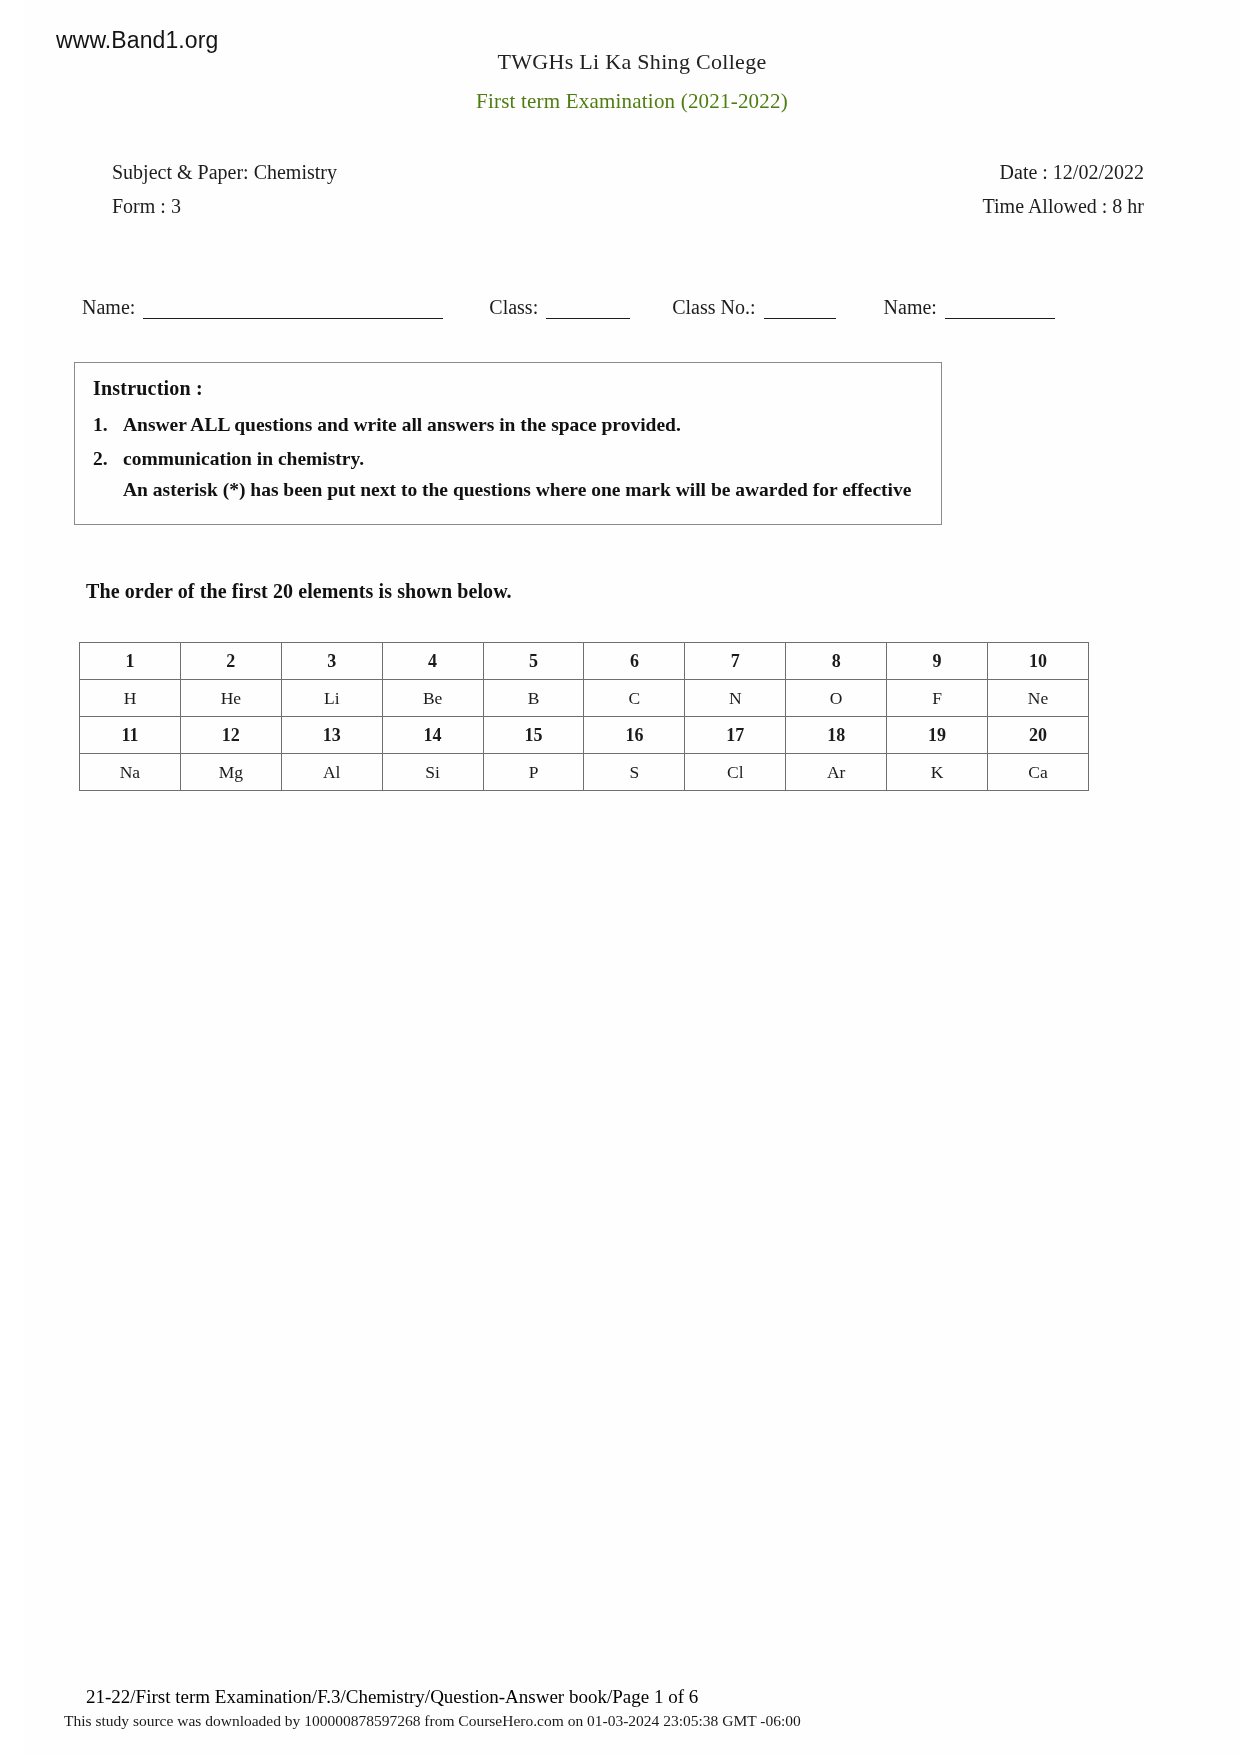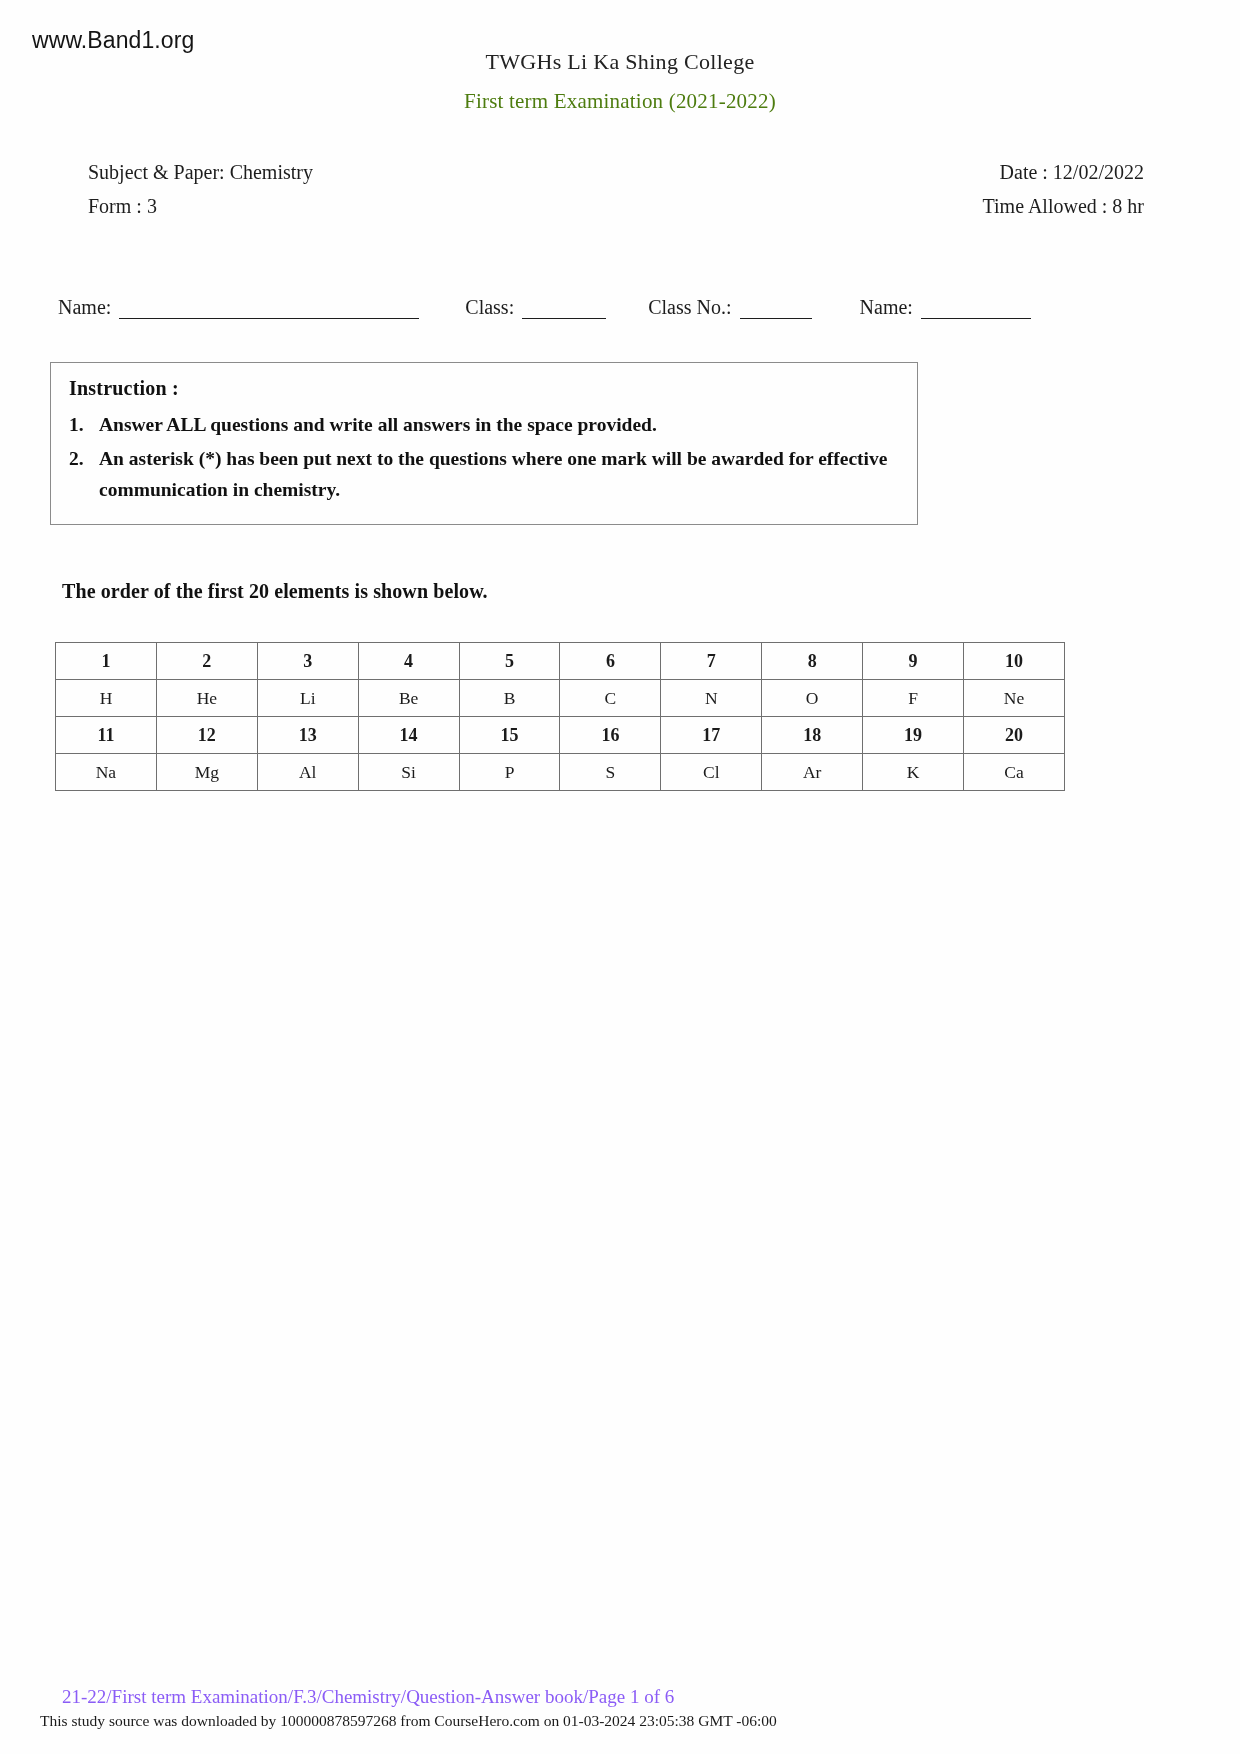--- a/index.html
+++ b/index.html
@@ -14,20 +14,21 @@
     position: relative;
     font-family: "Liberation Serif", "DejaVu Serif", serif;
     color: #1b1b1b;
     overflow: hidden;
   }
 
   .page {
     position: absolute;
     inset: 0;
     background: #fefefe;
+    margin-left: 24px;
   }
 
   
   .watermark {
     position: absolute;
     left: 32px;
     top: 27px;
     font-family: "Liberation Sans", "DejaVu Sans", sans-serif;
     font-size: 23px;
     letter-spacing: 0.1px;
@@ -188,21 +189,21 @@
     font-weight: normal;
     font-size: 17.5px;
   }
 
   
   .footer {
     position: absolute;
     left: 62px;
     bottom: 46px;
     font-size: 19px;
-    color: #8b5cf6;
+    color: #000000;
     white-space: nowrap;
   }
   .download-note {
     position: absolute;
     left: 40px;
     bottom: 24px;
     font-size: 15.5px;
     color: #1a1a1a;
     white-space: nowrap;
   }
@@ -255,22 +256,22 @@
   <div class="instruction-box">
     <div class="instruction-title">Instruction   :</div>
     <div class="instruction-list">
       <div class="instruction-item">
         <span class="instruction-num">1.</span>
         <span class="instruction-text nojust">Answer ALL questions and write all answers in the space provided.</span>
       </div>
       <div class="instruction-item">
         <span class="instruction-num">2.</span>
         <span style="flex:1;">
+          <span class="instruction-text nojust" style="display:block;">communication in chemistry.</span>
           <span class="instruction-text" style="display:block;">An asterisk (*) has been put next to the questions where one mark will be awarded for effective</span>
-          <span class="instruction-text nojust" style="display:block;">communication in chemistry.</span>
         </span>
       </div>
     </div>
   </div>
 
   <div class="elements-heading">The order of the first 20 elements is shown below.</div>
 
   <div class="elements-table-wrap">
     <table class="elements">
       <tbody>

